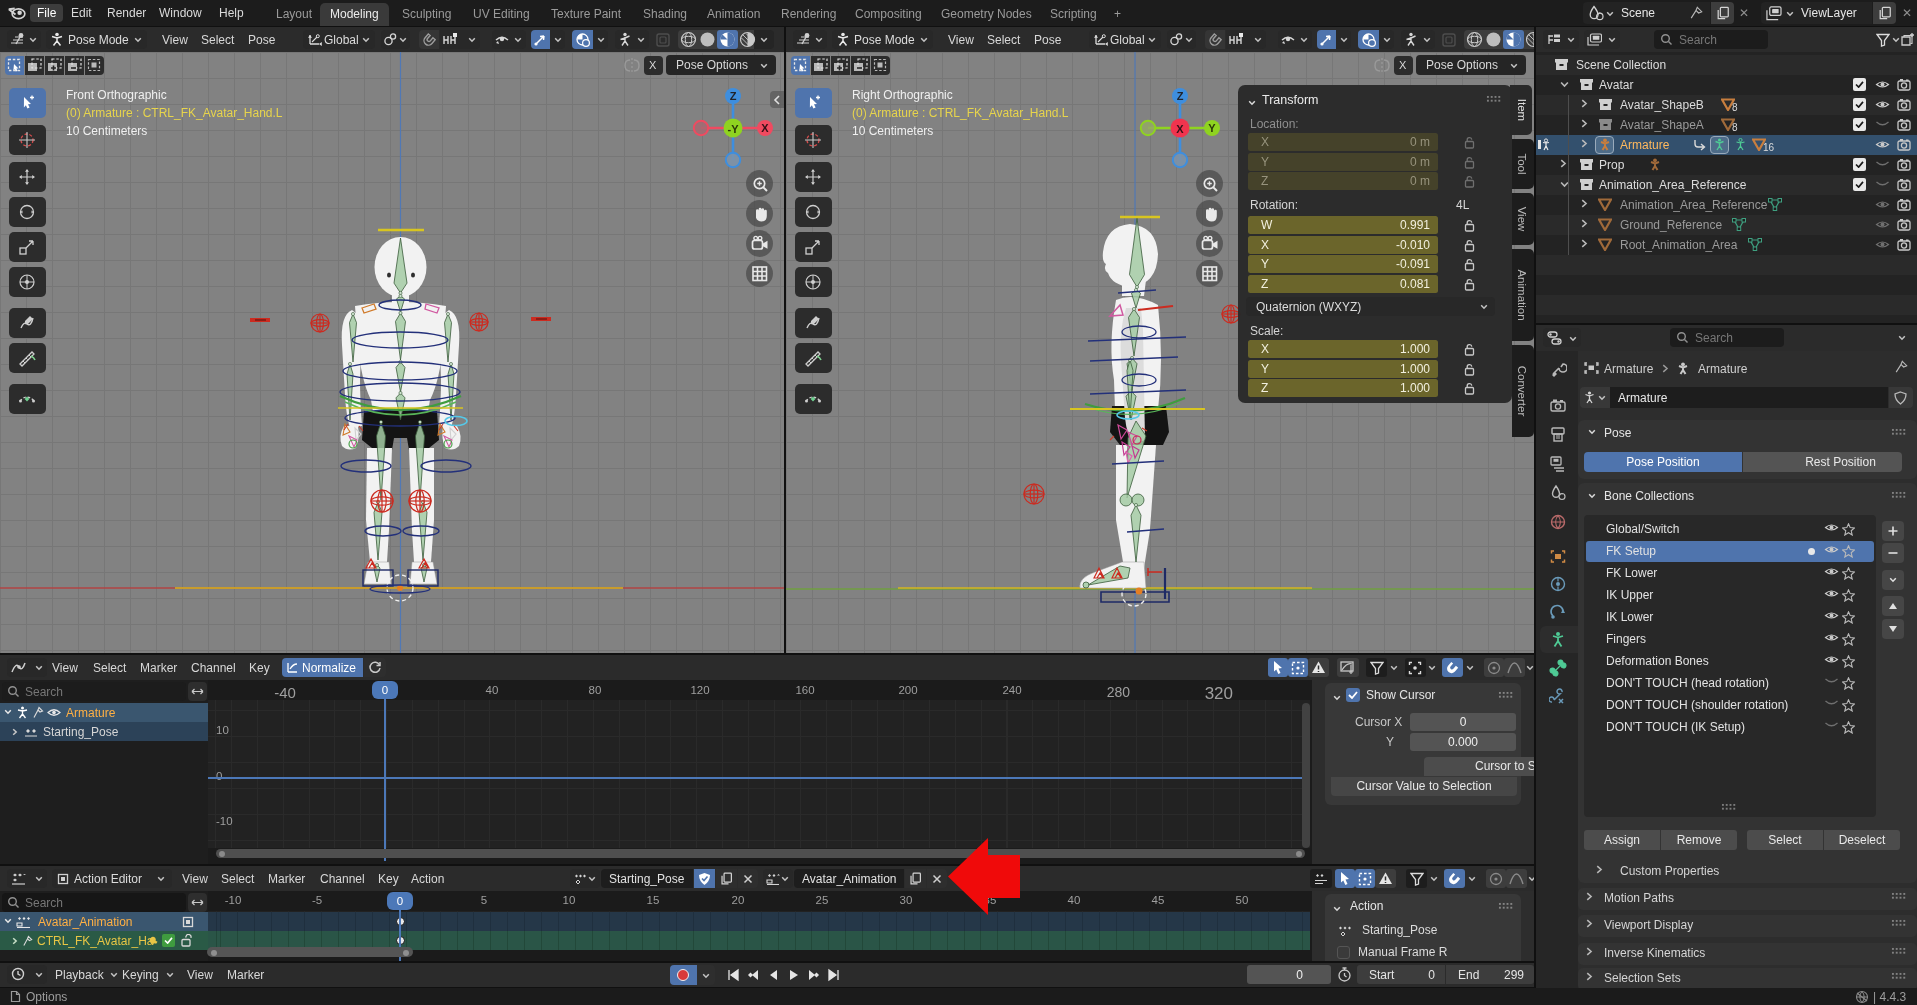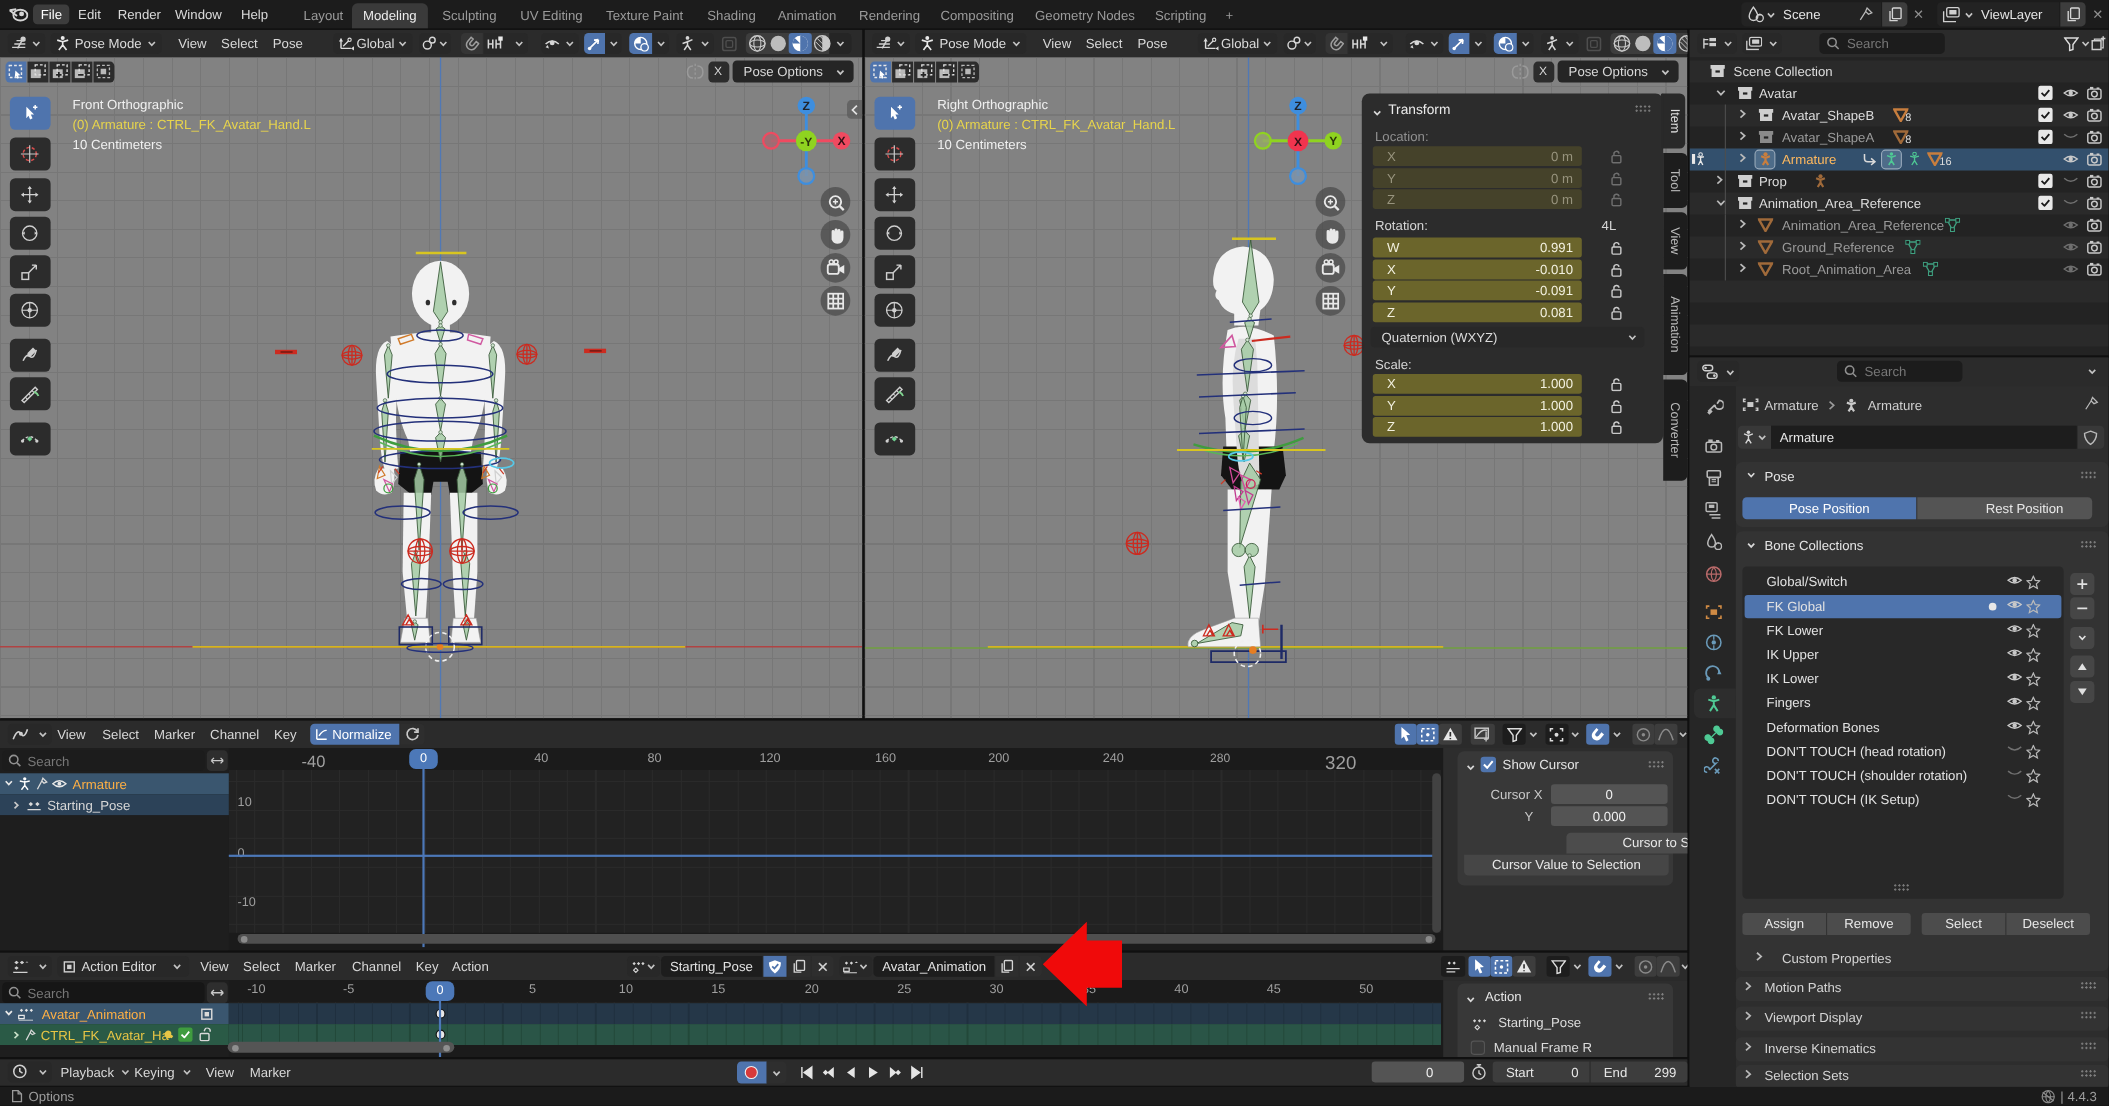--- a/index.html
+++ b/index.html
@@ -1096,21 +1096,21 @@
       </svg>
   <span class="abs" style="left:43px;top:3px;color:#d6d6d6;font-size:12px;">Starting_Pose</span>
     </div>
 <span class="abs" style="left:270px;top:29px;width:30px;text-align:center;color:#9f9f9f;font-size:15px;">-40</span>
 <span class="abs" style="left:477px;top:29px;width:30px;text-align:center;color:#9f9f9f;font-size:11.5px;">40</span>
 <span class="abs" style="left:580px;top:29px;width:30px;text-align:center;color:#9f9f9f;font-size:11.5px;">80</span>
 <span class="abs" style="left:685px;top:29px;width:30px;text-align:center;color:#9f9f9f;font-size:11.5px;">120</span>
 <span class="abs" style="left:790px;top:29px;width:30px;text-align:center;color:#9f9f9f;font-size:11.5px;">160</span>
 <span class="abs" style="left:893px;top:29px;width:30px;text-align:center;color:#9f9f9f;font-size:11.5px;">200</span>
 <span class="abs" style="left:997px;top:29px;width:30px;text-align:center;color:#9f9f9f;font-size:11.5px;">240</span>
-<span class="abs" style="left:1100px;top:29px;width:30px;text-align:left;color:#9f9f9f;font-size:11px;">280</span>
+<span class="abs" style="left:1100px;top:29px;width:30px;text-align:right;color:#9f9f9f;font-size:14px;">280</span>
 <span class="abs" style="left:1203px;top:29px;width:30px;text-align:right;color:#9f9f9f;font-size:17px;">320</span>
 <span class="abs" style="left:216px;top:69px;color:#9f9f9f;font-size:11.5px;">10</span>
 <span class="abs" style="left:216px;top:115px;color:#9f9f9f;font-size:11.5px;">0</span>
 <span class="abs" style="left:216px;top:160px;color:#9f9f9f;font-size:11.5px;">-10</span>
 <div class="abs" style="left:208px;top:122px;width:1102px;height:1.5px;background:#4c78b8;"></div>
 <div class="abs" style="left:384px;top:43px;width:2px;height:163px;background:#4c78b8;"></div>
 <div class="abs" style="left:372px;top:26px;width:26px;height:18px;background:#4c78b8;border-radius:6px;color:#fff;font-size:11.5px;text-align:center;line-height:18px;">0</div>
 <div class="abs" style="left:216px;top:194px;width:1089px;height:9px;background:#4f4f4f;border-radius:5px;"></div>
 <div class="abs" style="left:219px;top:196px;width:6px;height:6px;background:#8a8a8a;border-radius:50%;"></div>
 <div class="abs" style="left:1296px;top:196px;width:6px;height:6px;background:#8a8a8a;border-radius:50%;"></div>
@@ -1849,21 +1849,21 @@
 <span class="abs" style="left:70px;top:197px;font-size:12px;color:#e2e2e2;">Global/Switch</span>
 <svg class="abs" style="left:288px;top:197px" width="15" height="11" viewBox="0 0 15 11">
       <path d="M1.5 5.5 Q7.5 0.5 13.5 5.5 Q7.5 10.5 1.5 5.5 Z" fill="none" stroke="#c9c9c9" stroke-width="1.2"></path>
       <circle cx="7.5" cy="5.5" r="2" fill="#c9c9c9"></circle>
     </svg>
 <svg class="abs" style="left:306px;top:198px" width="13" height="13" viewBox="0 0 13 13">
       <path d="M6.5 0.8 L8.2 4.6 L12.4 5 L9.2 7.8 L10.2 12 L6.5 9.7 L2.8 12 L3.8 7.8 L0.6 5 L4.8 4.6 Z" fill="none" stroke="#b9b9b9" stroke-width="1.1"></path>
     </svg>
 <div class="abs" style="left:50px;top:216px;width:288px;height:21px;background:#4f74ad;border-radius:3px;"></div>
 <div class="abs" style="left:272px;top:223px;width:7px;height:7px;background:#e8e8e8;border-radius:50%;"></div>
-<span class="abs" style="left:70px;top:219px;font-size:12px;color:#e2e2e2;">FK Global</span>
+<span class="abs" style="left:70px;top:219px;font-size:12px;color:#e2e2e2;">FK Setup</span>
 <svg class="abs" style="left:288px;top:219px" width="15" height="11" viewBox="0 0 15 11">
       <path d="M1.5 5.5 Q7.5 0.5 13.5 5.5 Q7.5 10.5 1.5 5.5 Z" fill="none" stroke="#c9c9c9" stroke-width="1.2"></path>
       <circle cx="7.5" cy="5.5" r="2" fill="#c9c9c9"></circle>
     </svg>
 <svg class="abs" style="left:306px;top:220px" width="13" height="13" viewBox="0 0 13 13">
       <path d="M6.5 0.8 L8.2 4.6 L12.4 5 L9.2 7.8 L10.2 12 L6.5 9.7 L2.8 12 L3.8 7.8 L0.6 5 L4.8 4.6 Z" fill="none" stroke="#b9b9b9" stroke-width="1.1"></path>
     </svg>
 <span class="abs" style="left:70px;top:241px;font-size:12px;color:#e2e2e2;">FK Lower</span>
 <svg class="abs" style="left:288px;top:241px" width="15" height="11" viewBox="0 0 15 11">
       <path d="M1.5 5.5 Q7.5 0.5 13.5 5.5 Q7.5 10.5 1.5 5.5 Z" fill="none" stroke="#c9c9c9" stroke-width="1.2"></path>

